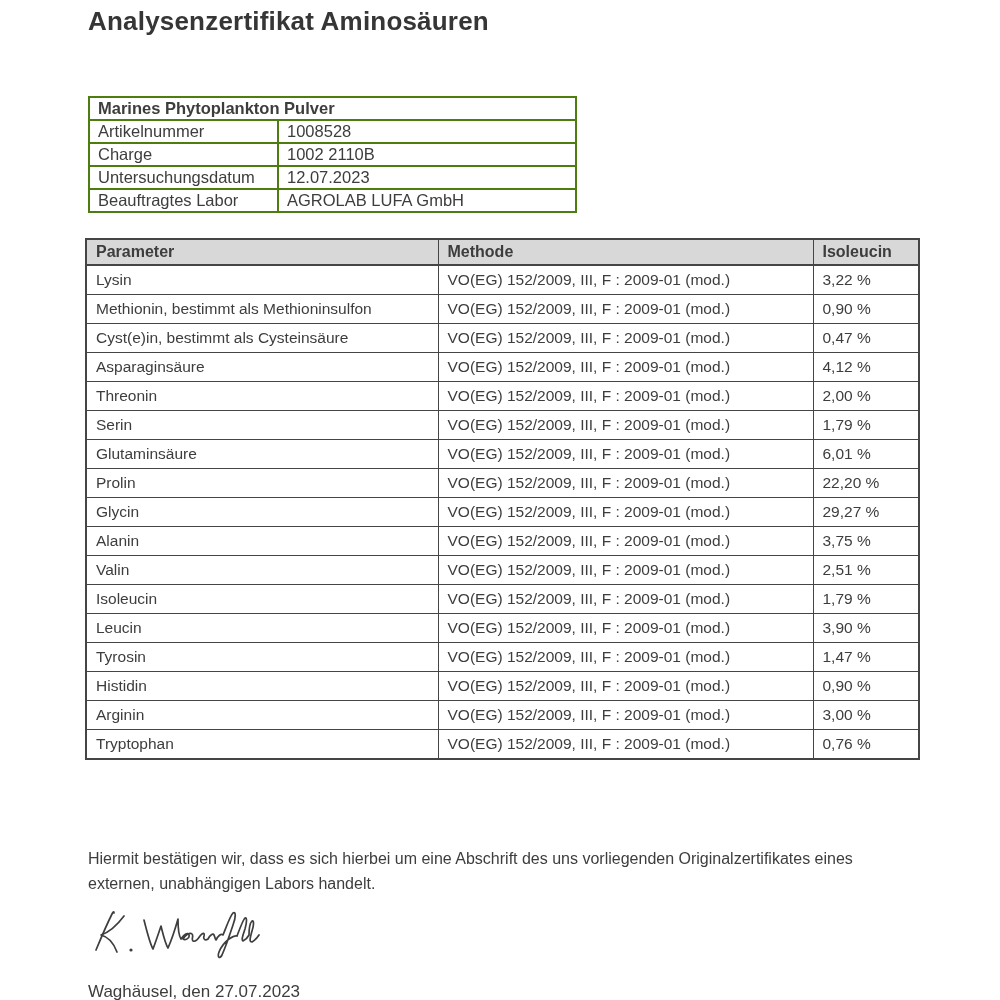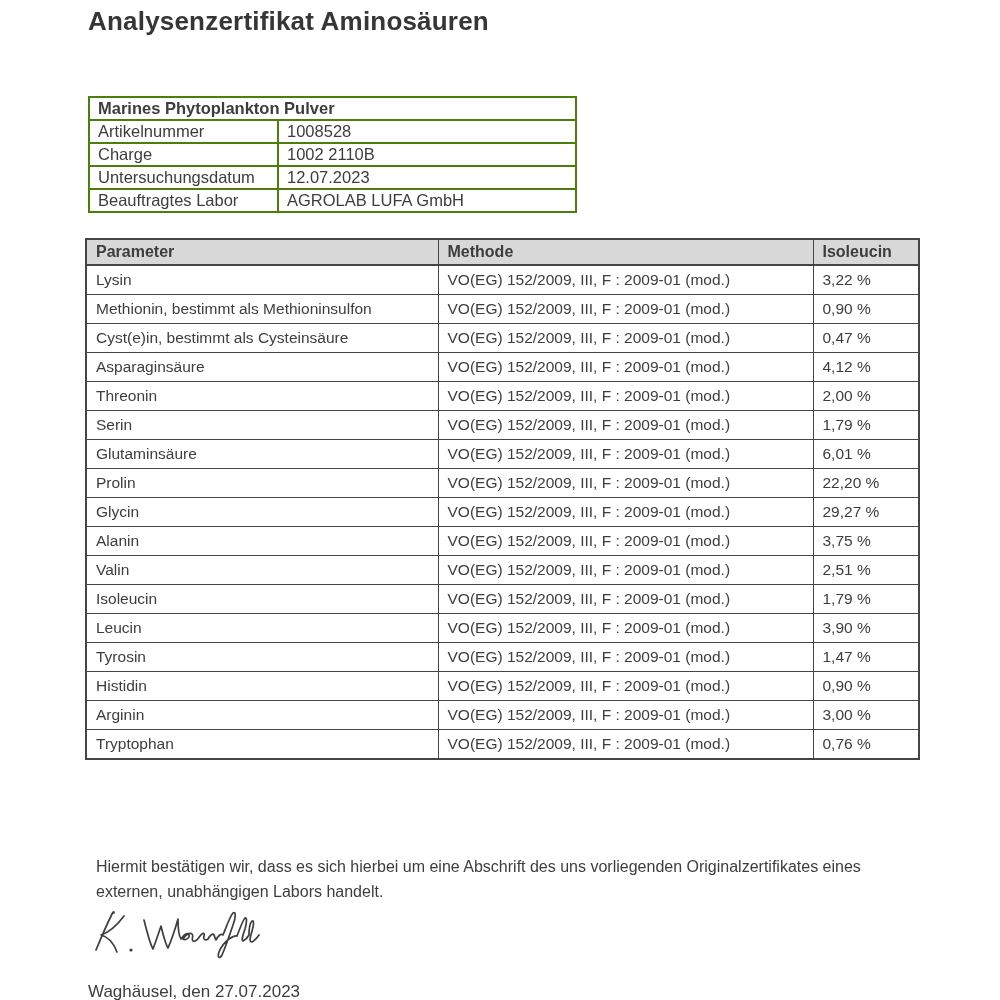--- a/index.html
+++ b/index.html
@@ -75,21 +75,21 @@
     white-space: nowrap;
     overflow: hidden;
     margin-top: 40px;
   }
   
   .confirmation {
     position: absolute;
     left: 88px;
     top: 846px;
     width: 824px;
-    margin: 8px;
+    margin: 0;
     font-size: 16px;
     line-height: 25px;
     color: #3d3d3d;
   }
   .signature {
     position: absolute;
     left: 86px;
     top: 906px;
     width: 195px;
     height: 58px;

